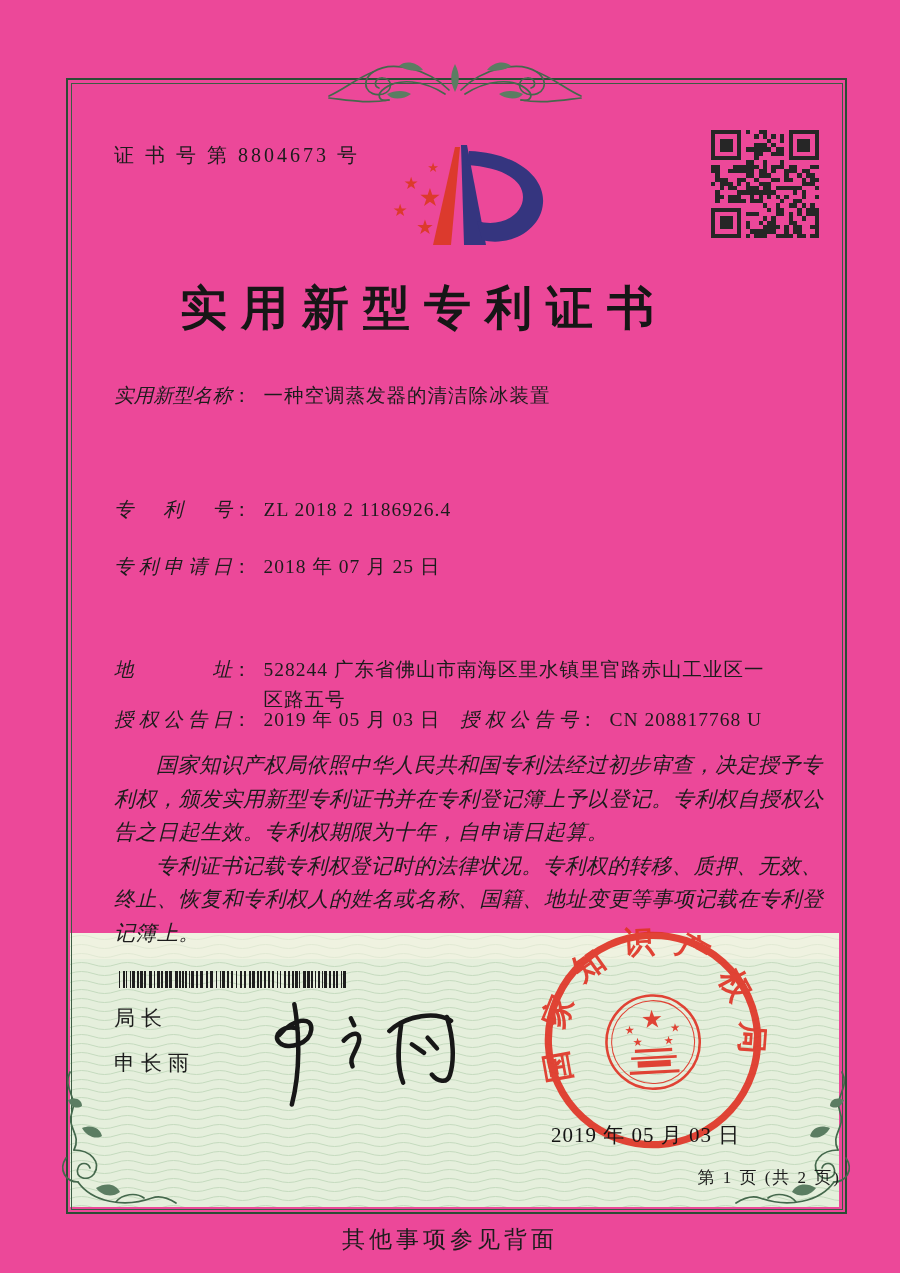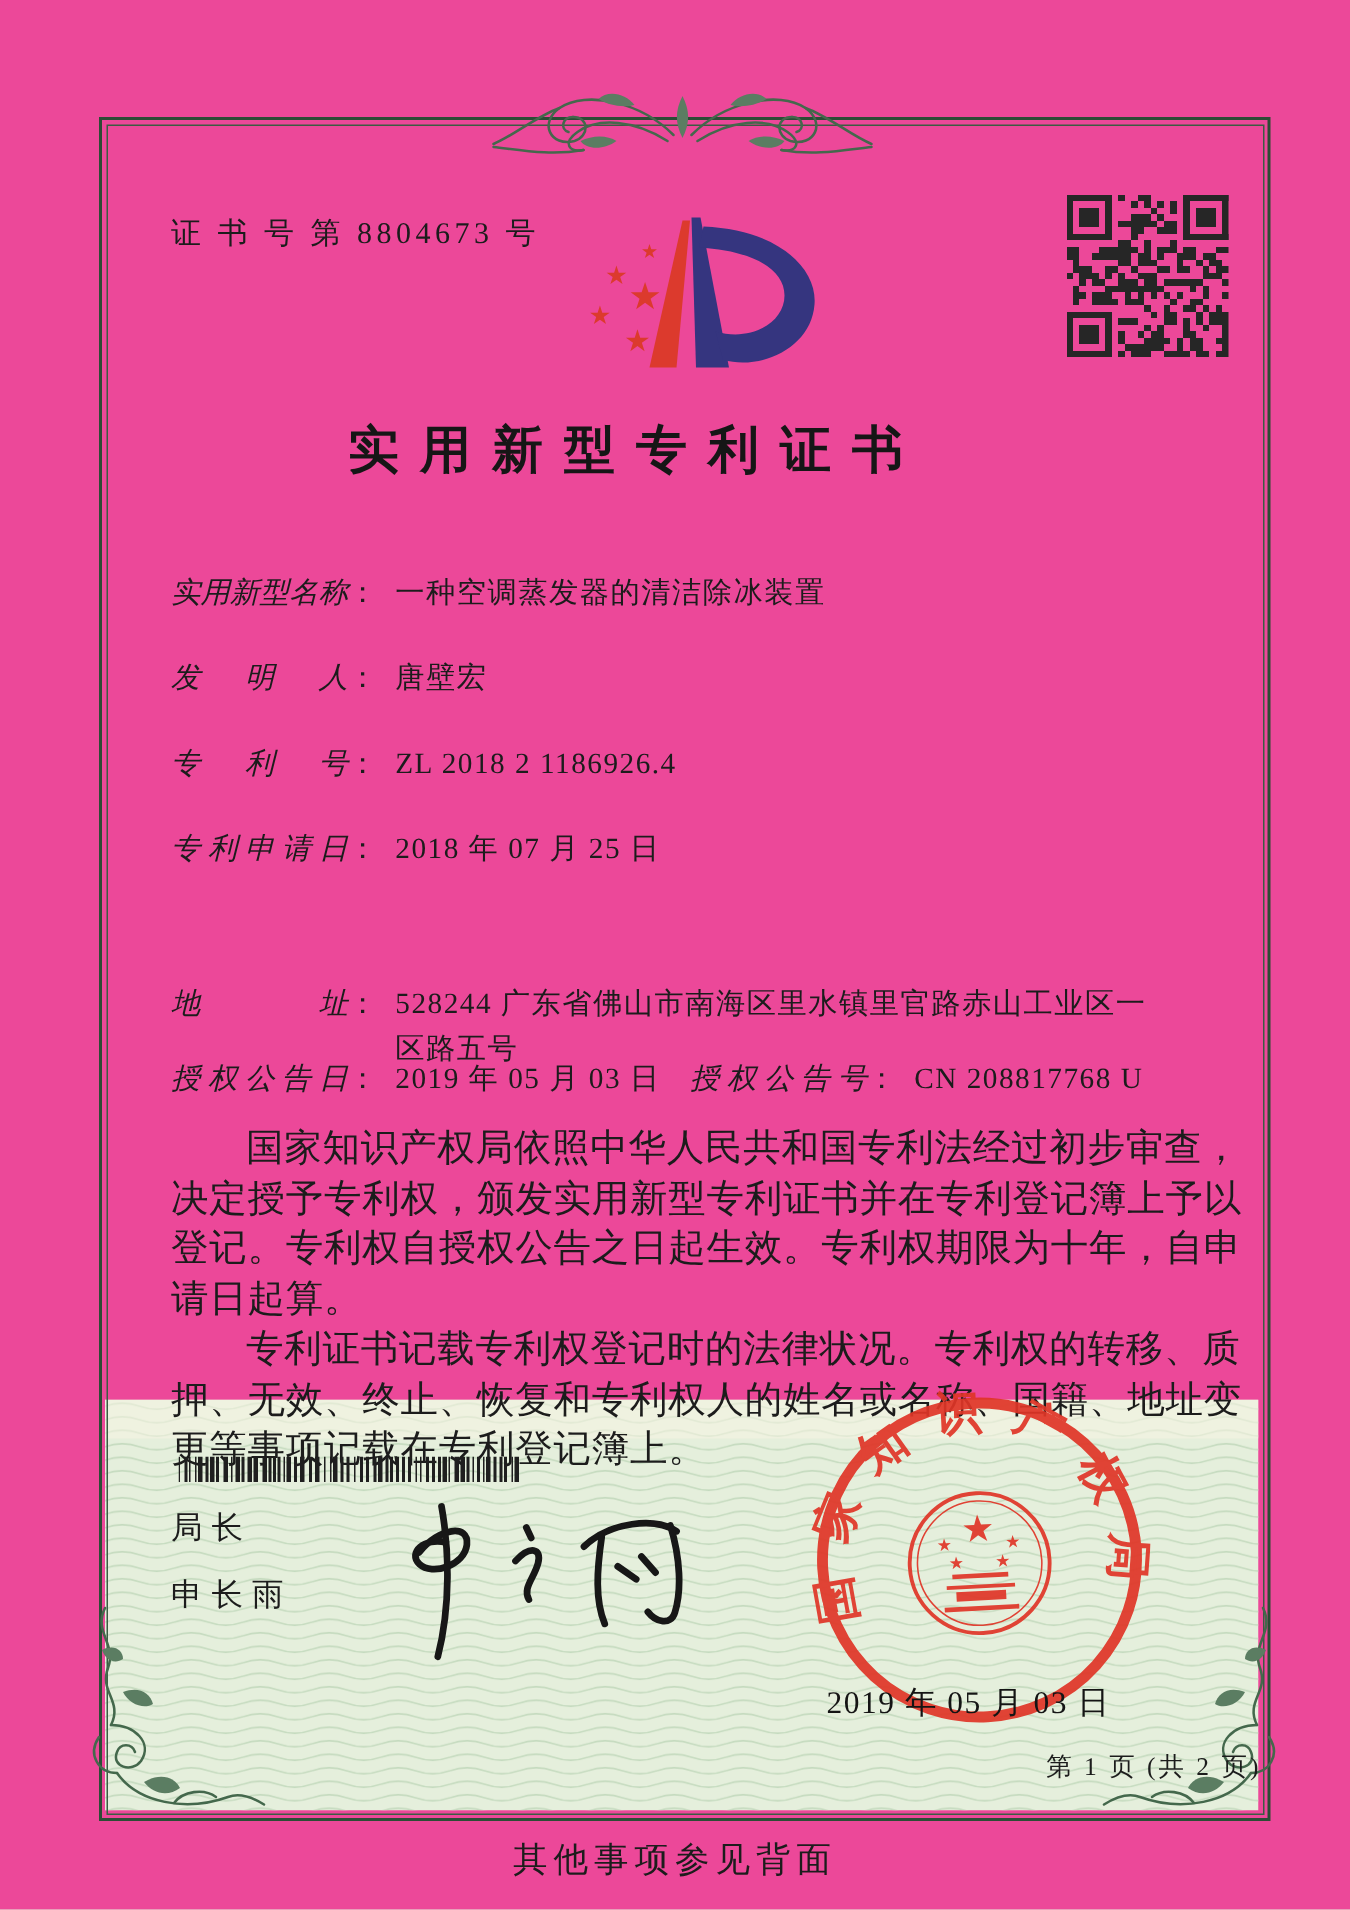--- a/index.html
+++ b/index.html
@@ -12,31 +12,31 @@
   .frame{left:66px;top:78px;width:777px;height:1132px;border:2.5px solid #2c4c35;z-index:5;pointer-events:none;}
   .frame-inner{position:absolute;left:2.5px;top:2.5px;right:2.5px;bottom:2.5px;border:1px solid #3b5c43;}
 
   
   .band{left:70px;top:933px;width:769px;height:274px;z-index:1;}
 
   .certno{left:114px;top:142px;font-size:20px;letter-spacing:3px;z-index:6;}
   .logo{left:383px;top:139px;z-index:6;}
   .qr{left:711px;top:130px;z-index:6;}
 
-  .title{left:69px;top:277px;width:696px;text-align:center;font-size:34px;font-weight:700;
+  .title{left:69px;top:277px;width:696px;text-align:center;font-size:47px;font-weight:700;
          letter-spacing:14px;text-indent:14px;color:#161616;z-index:6;}
 
   .fieldrow{left:114px;width:720px;font-size:19.5px;line-height:29px;z-index:6;white-space:nowrap;}
   .flabel{display:inline-block;width:118px;text-align:justify;text-align-last:justify;vertical-align:top;font-style:italic;}
   .fcolon{display:inline-block;vertical-align:top;}
   .fvalue{display:inline-block;margin-left:12px;vertical-align:top;letter-spacing:1px;}
   .addr .fvalue{white-space:normal;width:508px;line-height:30px;}
   .grantpair2{position:absolute;left:346px;top:0;}
 
-  .paras{left:114px;top:749px;width:718px;font-size:25px;line-height:33.5px;z-index:6;}
+  .paras{left:114px;top:749px;width:718px;font-size:21px;line-height:33.5px;z-index:6;font-style:italic;}
   .paras p{margin:0;text-indent:2em;letter-spacing:0.5px;}
 
   .barcode{left:119px;top:971px;z-index:6;}
   .director{left:114px;top:996px;font-size:21px;letter-spacing:6px;line-height:45px;z-index:6;}
   .signature{left:252px;top:990px;z-index:7;}
 
   .seal{left:539px;top:926px;z-index:8;opacity:0.92;}
   .sealdate{left:551px;top:1121px;font-size:21px;letter-spacing:1px;color:#141414;z-index:9;white-space:nowrap;}
 
   .pageind{left:69px;top:1166px;width:772px;text-align:right;font-size:17px;letter-spacing:2px;z-index:6;}
@@ -356,23 +356,20 @@
       <rect x="21" y="24" width="1" height="1" fill="#262626"></rect>
       <rect x="23" y="24" width="1" height="1" fill="#262626"></rect>
       <rect x="24" y="24" width="1" height="1" fill="#262626"></rect>
     </svg>
 
   <div class="abs title">实用新型专利证书</div>
 
   <div class="abs fieldrow" style="top:381px">
     <span class="flabel">实用新型名称</span><span class="fcolon">：</span><span class="fvalue">一种空调蒸发器的清洁除冰装置</span>
   </div>
-  <div class="abs fieldrow" style="top:438px">
-    <span class="flabel">发明人</span><span class="fcolon">：</span><span class="fvalue">唐壁宏</span>
-  </div>
   <div class="abs fieldrow" style="top:495px">
     <span class="flabel">专利号</span><span class="fcolon">：</span><span class="fvalue">ZL 2018 2 1186926.4</span>
   </div>
   <div class="abs fieldrow" style="top:552px">
     <span class="flabel">专利申请日</span><span class="fcolon">：</span><span class="fvalue">2018 年 07 月 25 日</span>
   </div>
   <div class="abs fieldrow addr" style="top:655px">
     <span class="flabel">地址</span><span class="fcolon">：</span><span class="fvalue">528244 广东省佛山市南海区里水镇里官路赤山工业区一区路五号</span>
   </div>
   <div class="abs fieldrow" style="top:705px">

